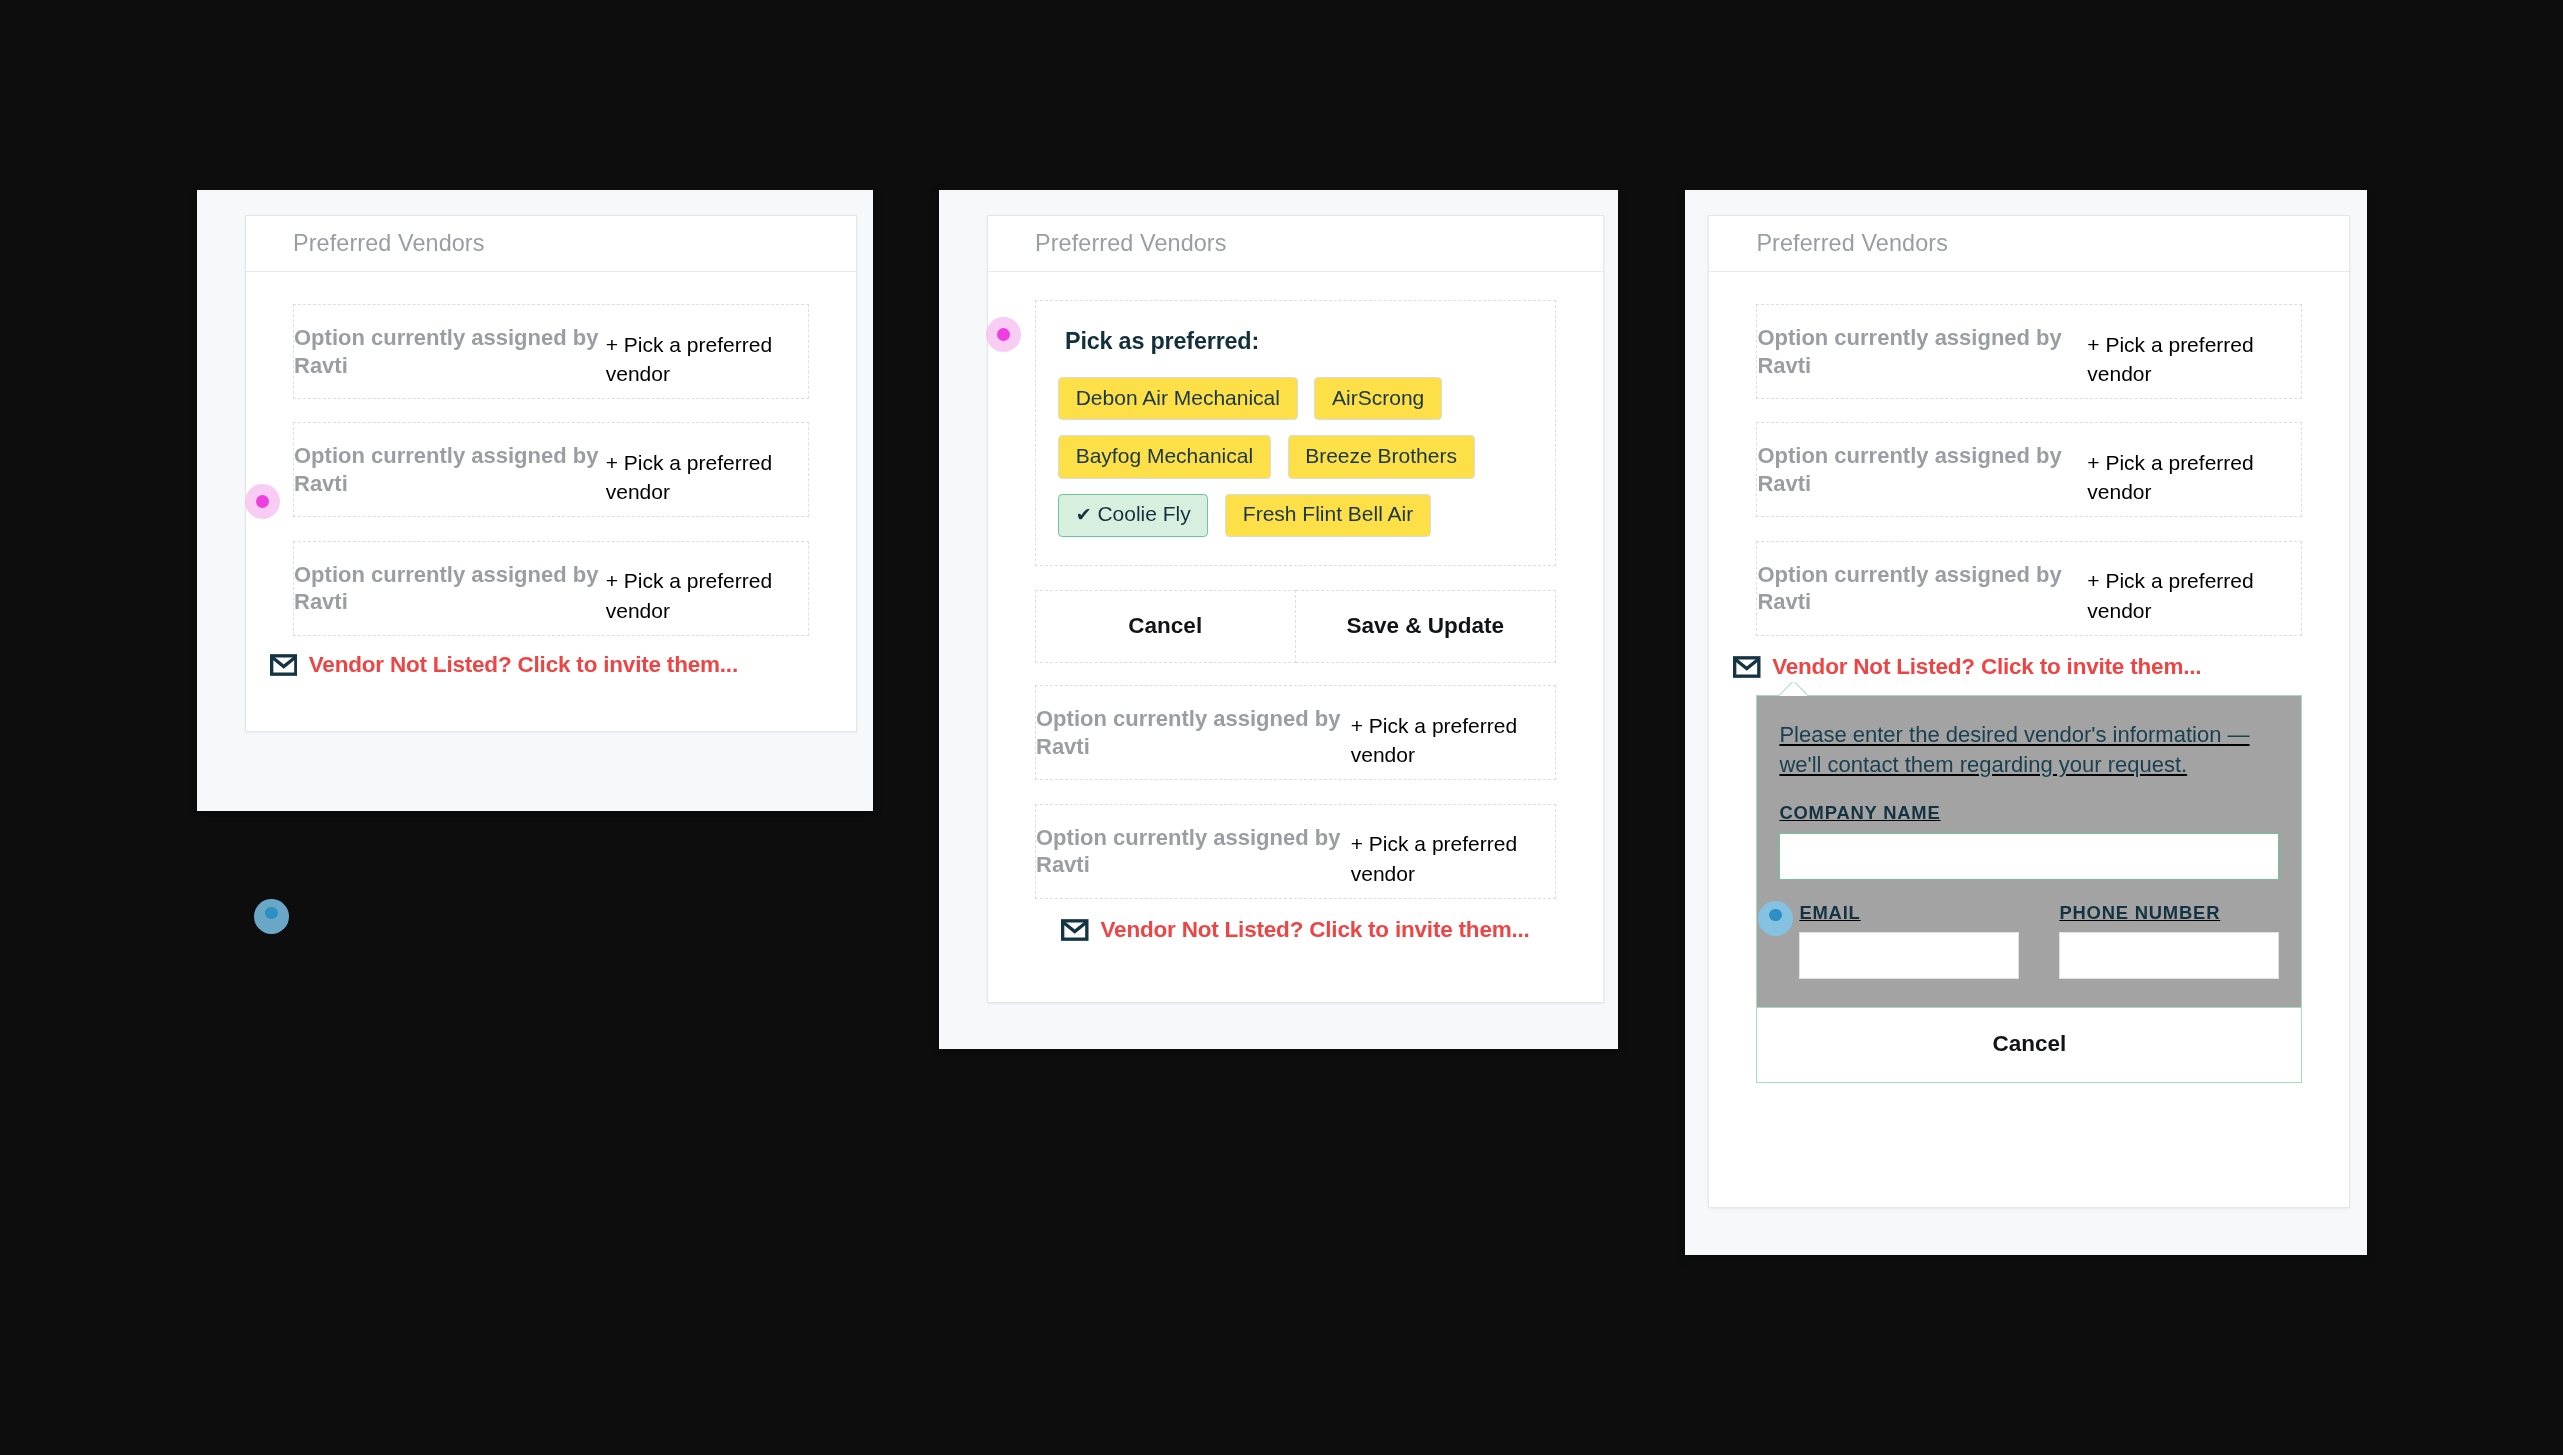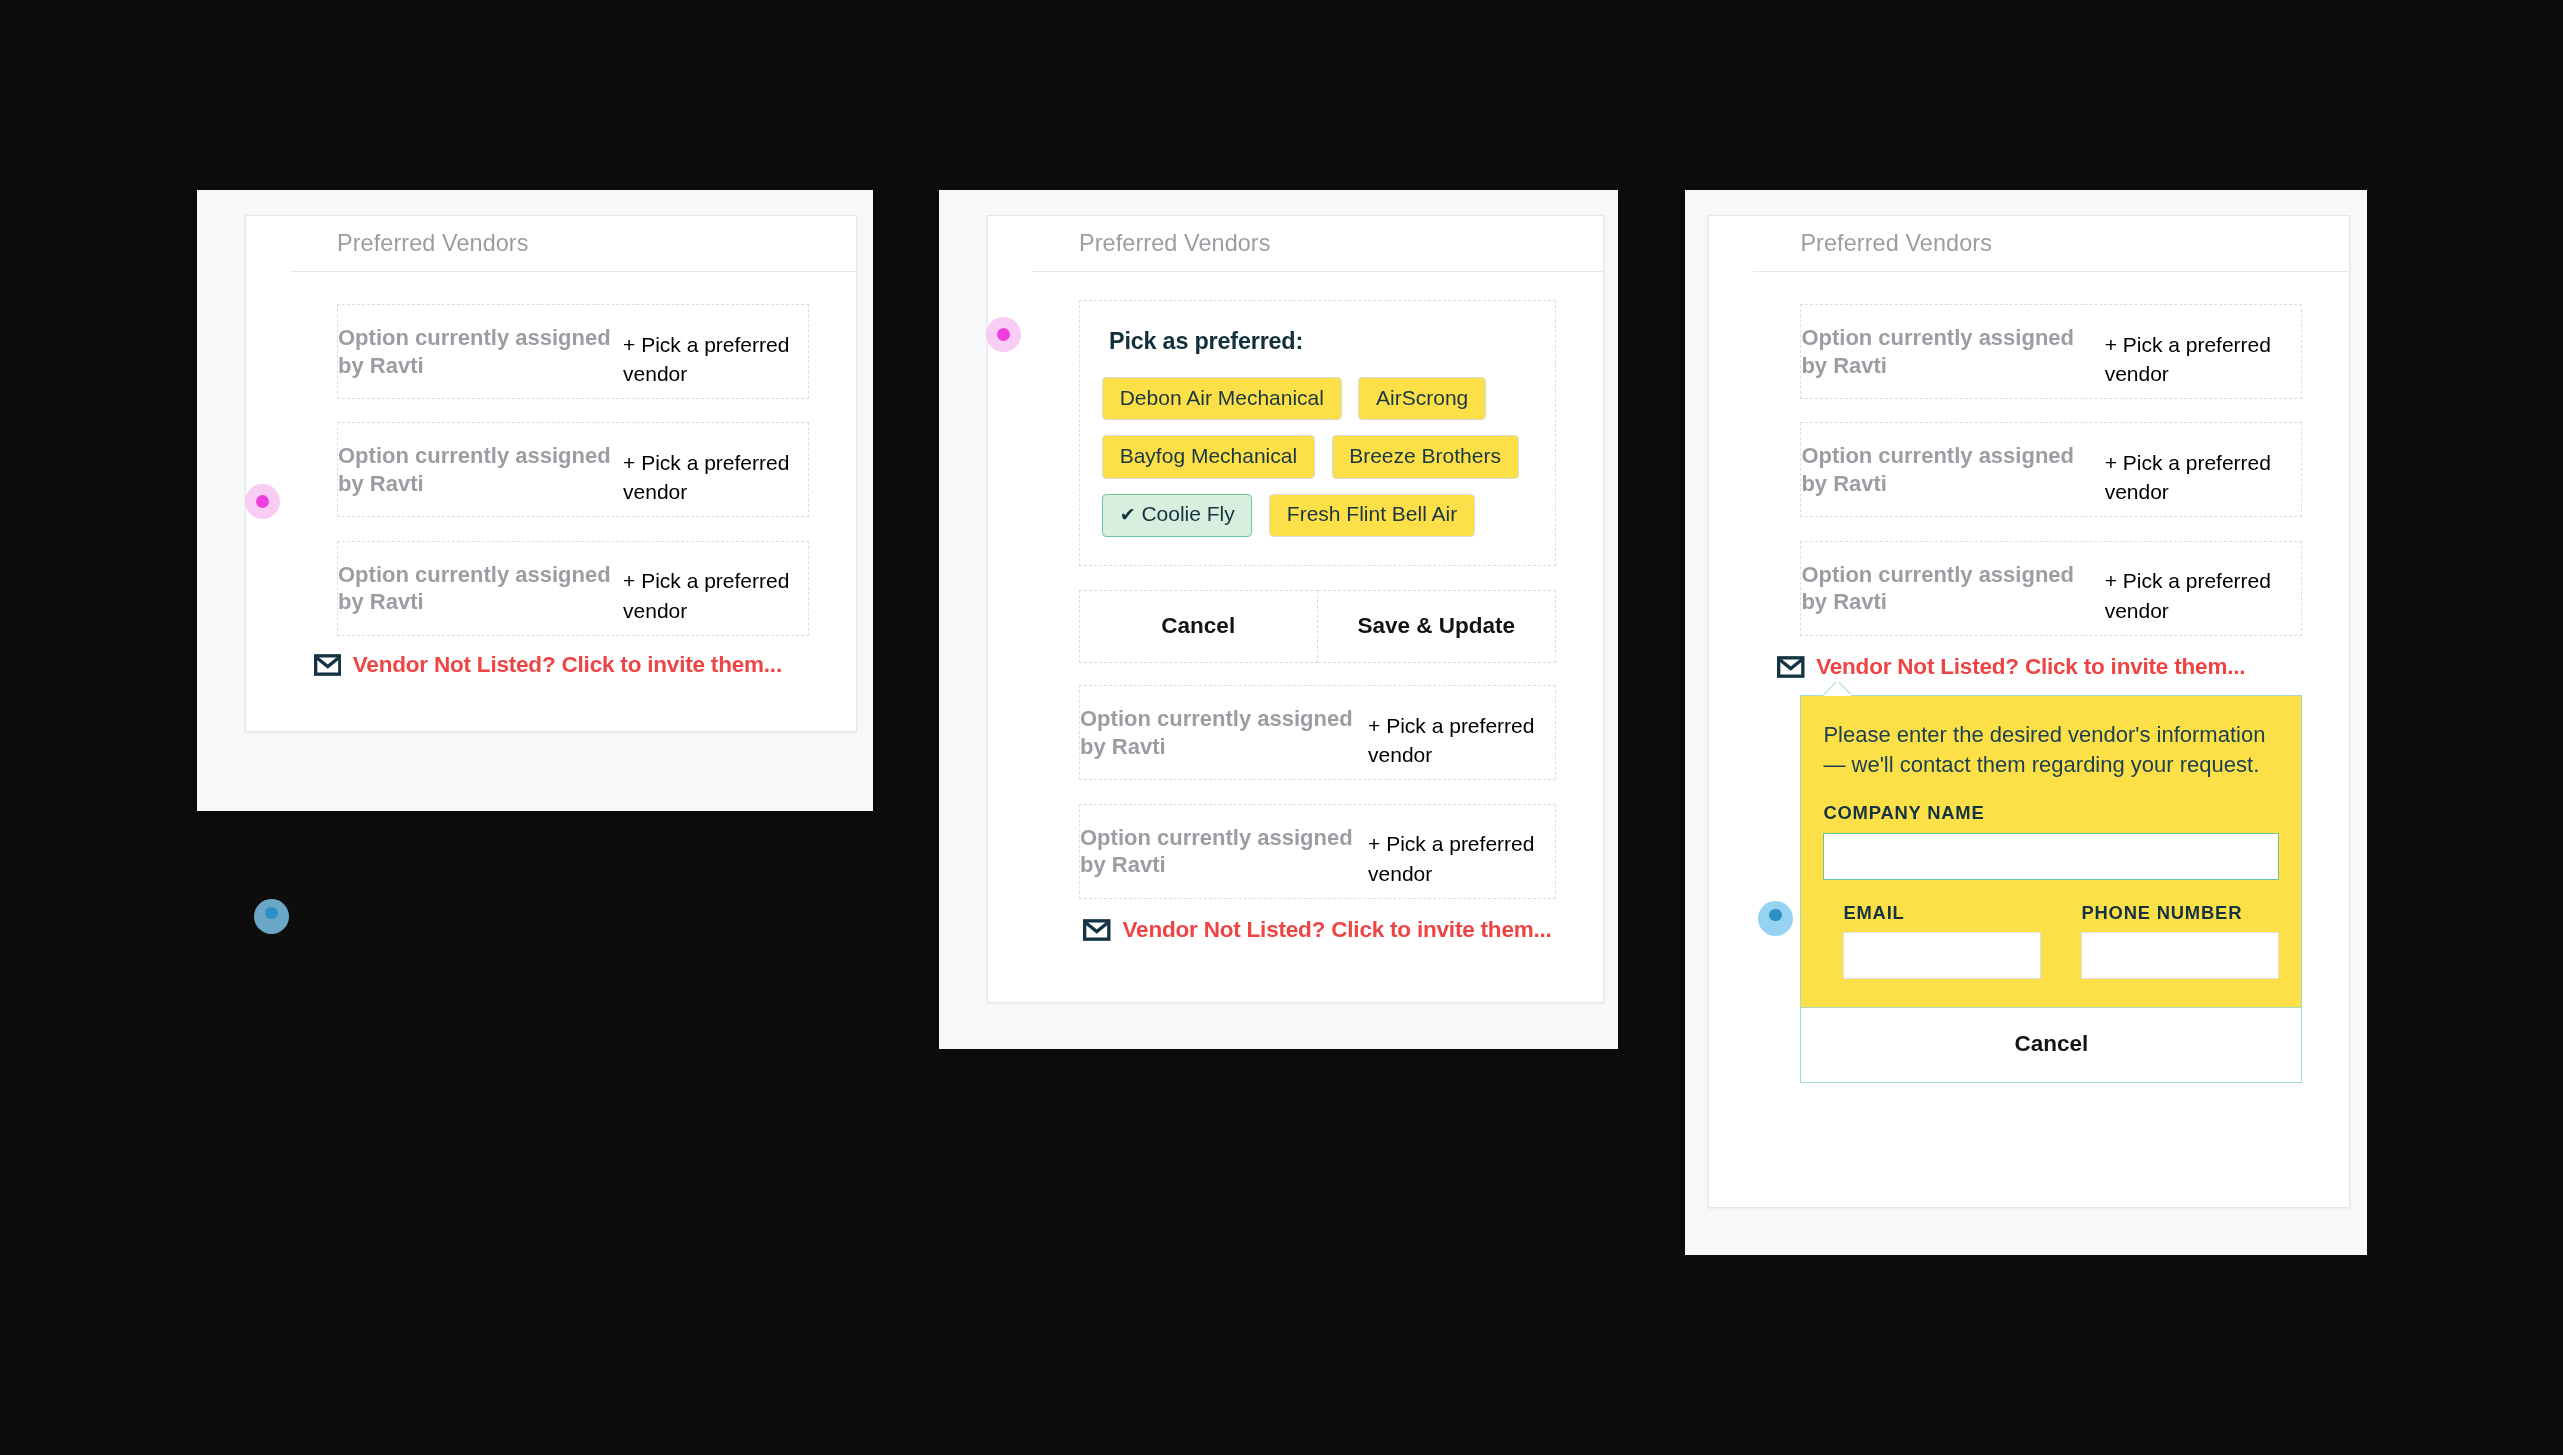--- a/index.html
+++ b/index.html
@@ -15,21 +15,20 @@
   .panel {
     position: absolute;
     background: #f7f8fa;
     box-shadow: 0 2.5px 8.3px rgba(0,0,0,0.35);
   }
   .panel-card {
     position: absolute;
     background: #ffffff;
     border: 0.8px solid #e4e6e9;
     box-shadow: 0 0.8px 2.5px rgba(0,0,0,0.06);
-    padding-left: 44px;
   }
   .card-header {
     height: 56px;
     border-bottom: 0.8px solid #e7e9ec;
     display: flex; align-items: center;
     padding-left: 47px;
   }
   .card-header-title {
     font-size: 23.4px;
     color: #9a9ea3;
@@ -127,22 +126,23 @@
   .popover .notch:before {
     content: ""; position: absolute;
     left: 2.5px; top: 2.5px;
     width: 22px; height: 22px;
     background: #ffffff;
     border-left: 1.7px solid #a6dcbe;
     border-top: 1.7px solid #a6dcbe;
     transform: rotate(45deg);
   }
   .popover-body {
-    background: #fde047;
+    background: #a3a3a3;
     padding: 23.4px 22px 28px 22px;
+    text-decoration: underline;
   }
   .popover-intro {
     font-size: 22px; color: #1b4050; line-height: 1.38;
     max-width: 517px;
   }
   .field-label {
     font-size: 18.4px; font-weight: bold; color: #133343;
     letter-spacing: 0.8px; margin: 22px 0 8.3px 0;
   }
   .text-input {

